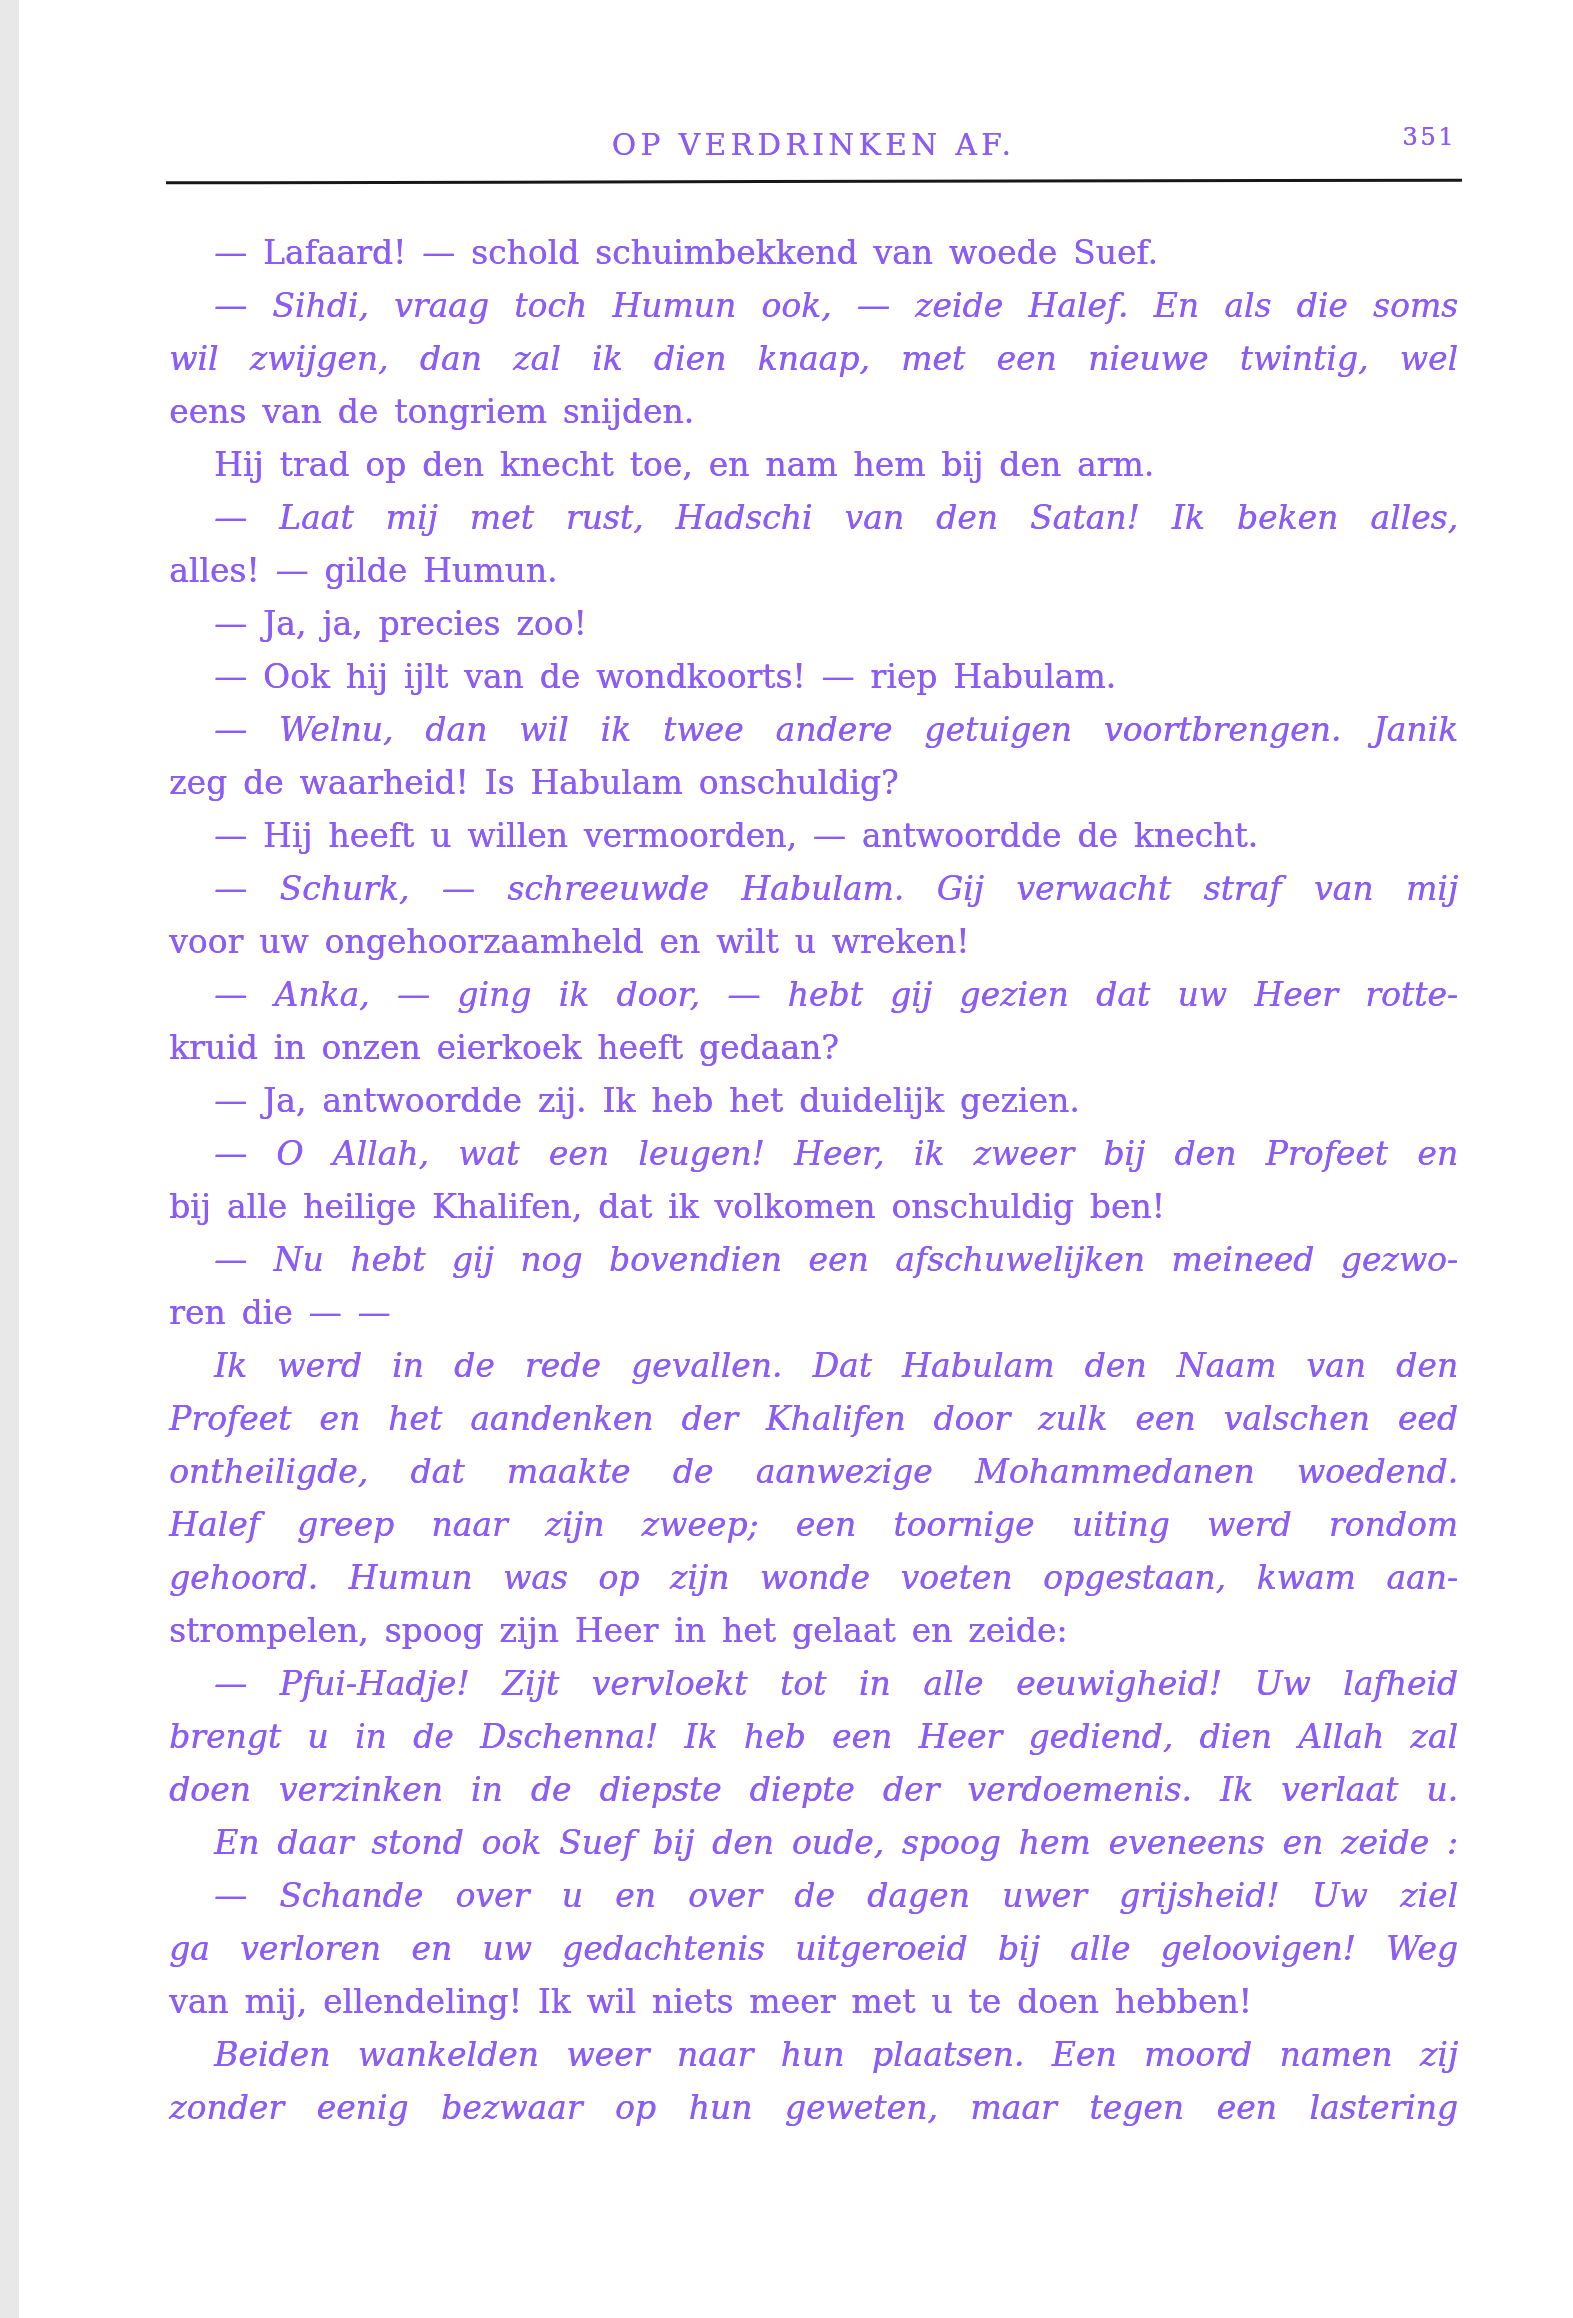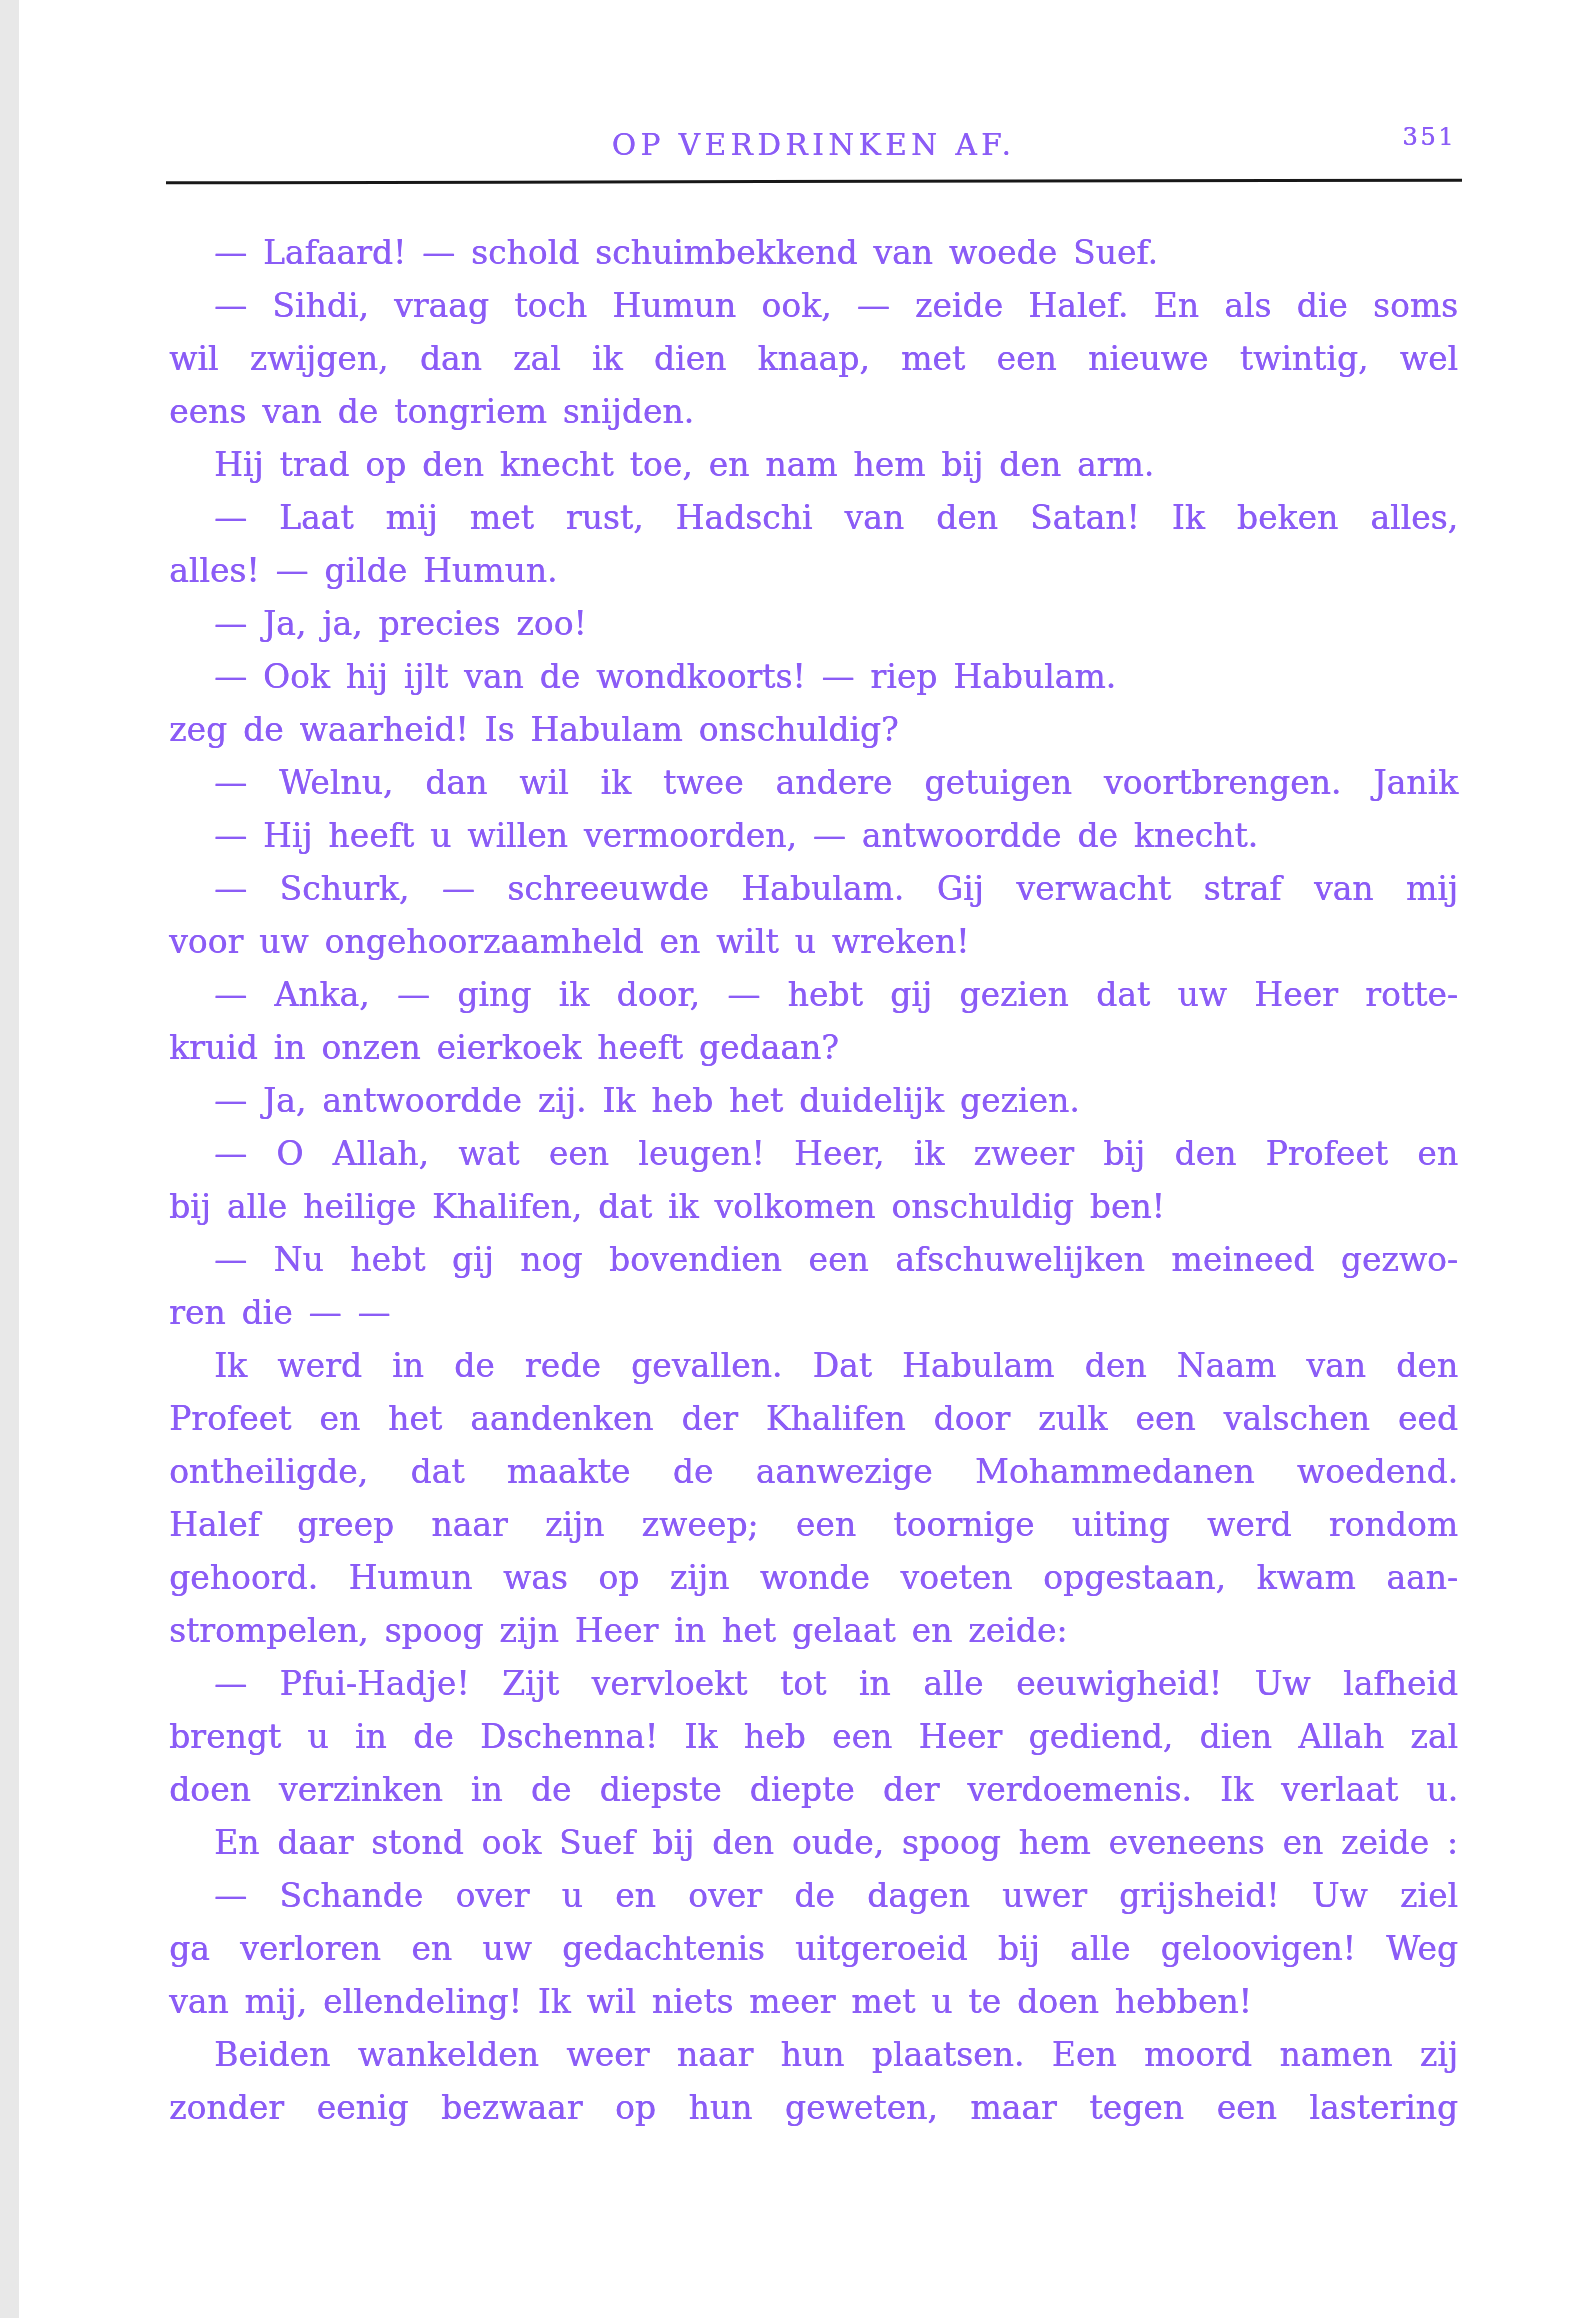--- a/index.html
+++ b/index.html
@@ -64,20 +64,21 @@
   .line {
     white-space: nowrap;
   }
   .line.ind {
     padding-left: 45px;
   }
   .line.j {
     white-space: normal;
     text-align: justify;
     text-align-last: justify;
+    font-style: italic;
   }
 </style>
 </head>
 <body>
 
 <div class="page" style="background: rgb(255, 255, 255); color: #8b5cf6; margin-left: 19px;">
   <div class="header-band">
     <span class="running-title">OP VERDRINKEN AF.</span>
     <span class="page-number">351</span>
   </div>
@@ -85,22 +86,22 @@
   <div class="text-block" id="text-block">
       <div class="line ind">— Lafaard! — schold schuimbekkend van woede Suef.</div>
       <div class="line ind j">— Sihdi, vraag toch Humun ook, — zeide Halef. En als die soms</div>
       <div class="line j">wil zwijgen, dan zal ik dien knaap, met een nieuwe twintig, wel</div>
       <div class="line">eens van de tongriem snijden.</div>
       <div class="line ind">Hij trad op den knecht toe, en nam hem bij den arm.</div>
       <div class="line ind j">— Laat mij met rust, Hadschi van den Satan! Ik beken alles,</div>
       <div class="line">alles! — gilde Humun.</div>
       <div class="line ind">— Ja, ja, precies zoo!</div>
       <div class="line ind">— Ook hij ijlt van de wondkoorts! — riep Habulam.</div>
+      <div class="line ind j">— Welnu, dan wil ik twee andere getuigen voortbrengen. Janik</div>
       <div class="line">zeg de waarheid! Is Habulam onschuldig?</div>
-      <div class="line ind j">— Welnu, dan wil ik twee andere getuigen voortbrengen. Janik</div>
       <div class="line ind">— Hij heeft u willen vermoorden, — antwoordde de knecht.</div>
       <div class="line ind j">— Schurk, — schreeuwde Habulam. Gij verwacht straf van mij</div>
       <div class="line">voor uw ongehoorzaamheld en wilt u wreken!</div>
       <div class="line ind j">— Anka, — ging ik door, — hebt gij gezien dat uw Heer rotte-</div>
       <div class="line">kruid in onzen eierkoek heeft gedaan?</div>
       <div class="line ind">— Ja, antwoordde zij. Ik heb het duidelijk gezien.</div>
       <div class="line ind j">— O Allah, wat een leugen! Heer, ik zweer bij den Profeet en</div>
       <div class="line">bij alle heilige Khalifen, dat ik volkomen onschuldig ben!</div>
       <div class="line ind j">— Nu hebt gij nog bovendien een afschuwelijken meineed gezwo-</div>
       <div class="line">ren die — —</div>

